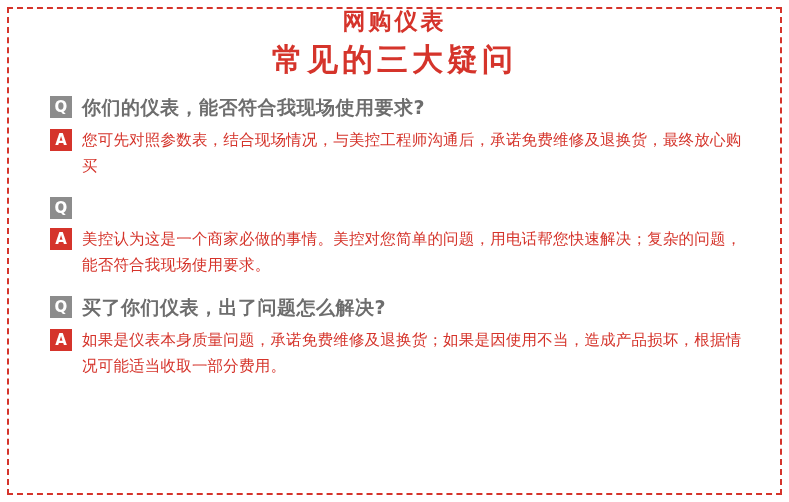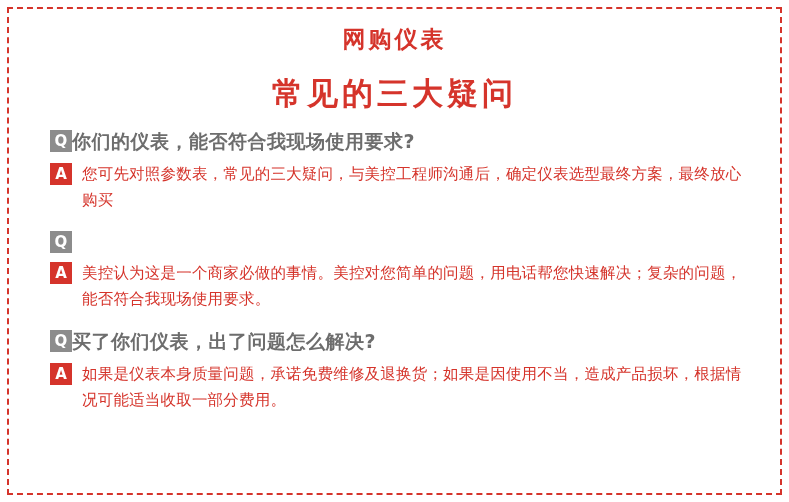--- a/index.html
+++ b/index.html
@@ -29,42 +29,42 @@
     border: 2px dashed #d5342b;
     box-sizing: border-box;
   }
   .content {
     position: absolute;
     left: 0;
     top: 0;
     width: 789px;
     height: 502px;
     box-sizing: border-box;
-    padding: 24px 40px 10px 40px;
+    padding: 6px 40px 10px 40px;
   }
 
   
   .heading {
     text-align: center;
   }
   .heading-line1 {
     color: #d5342b;
     font-size: 23px;
     font-weight: bold;
     letter-spacing: 3px;
     line-height: 30px;
     font-family: "DejaVu Sans", "Liberation Sans", sans-serif;
   }
   .heading-line2 {
     color: #d5342b;
     font-size: 31px;
     font-weight: bold;
     letter-spacing: 4px;
     line-height: 42px;
-    margin-top: 18px;
+    margin-top: 2px;
     font-family: "DejaVu Sans", "Liberation Sans", sans-serif;
   }
 
   
   .qa-list {
     margin-top: 14px;
     padding-left: 10px;
     padding-right: 6px;
   }
   .qa-block {
@@ -86,20 +86,21 @@
     font-family: "DejaVu Sans", "Liberation Sans", sans-serif;
     margin-top: 2px;
   }
   .badge-q {
     background: #8c8c8c;
   }
   .badge-a {
     background: #d5342b;
   }
   .q-text {
+    margin-left: 10px;
     color: #6d6d6d;
     font-size: 19px;
     font-weight: bold;
     line-height: 26px;
     letter-spacing: 0.5px;
   }
   .a-text {
     margin-left: 10px;
     color: #d5342b;
     font-size: 15.5px;
@@ -126,21 +127,21 @@
 
     <div class="qa-list">
 
       <div class="qa-block">
         <div class="qa-row">
           <span class="badge badge-q">Q</span>
           <span class="q-text">你们的仪表，能否符合我现场使用要求?</span>
         </div>
         <div class="qa-row answer-row">
           <span class="badge badge-a">A</span>
-          <span class="a-text">您可先对照参数表，常见的三大疑问，与美控工程师沟通后，确定仪表选型最终方案，最终放心购买</span>
+          <span class="a-text">您可先对照参数表，结合现场情况，与美控工程师沟通后，承诺免费维修及退换货，最终放心购买</span>
         </div>
       </div>
 
       <div class="qa-block">
         <div class="qa-row">
           <span class="badge badge-q">Q</span>
         </div>
         <div class="qa-row answer-row">
           <span class="badge badge-a">A</span>
           <span class="a-text">美控认为这是一个商家必做的事情。美控对您简单的问题，用电话帮您快速解决；复杂的问题，能否符合我现场使用要求。</span>

